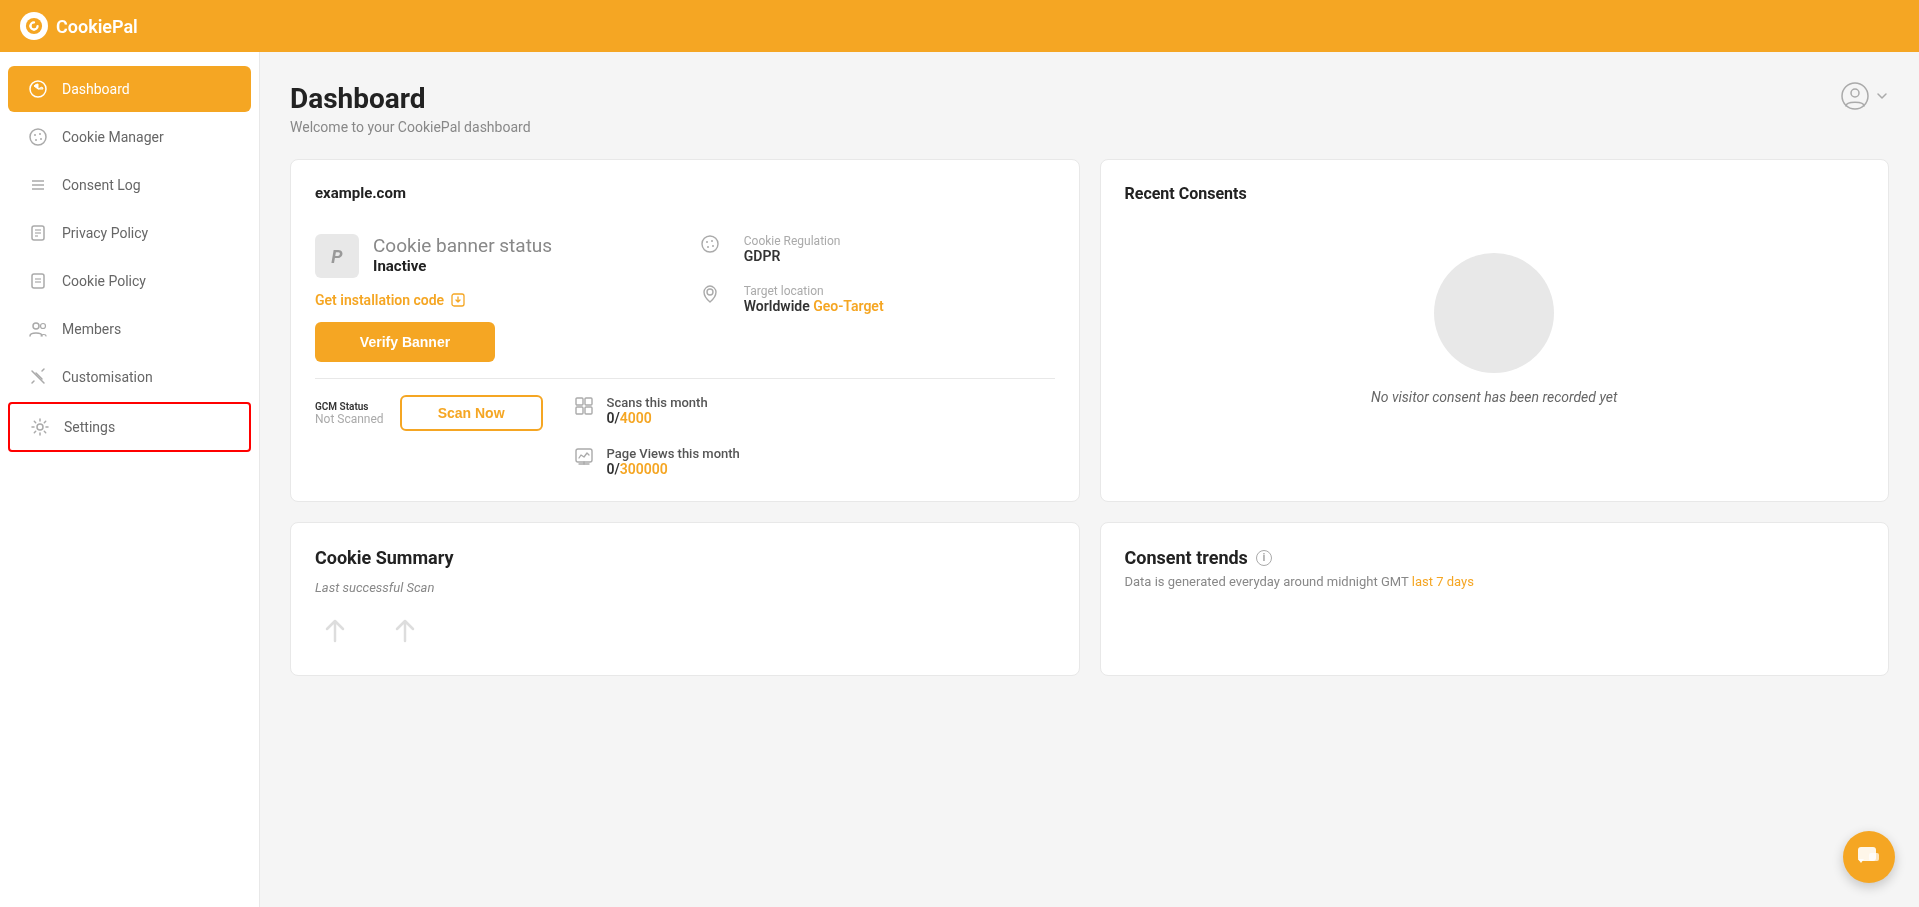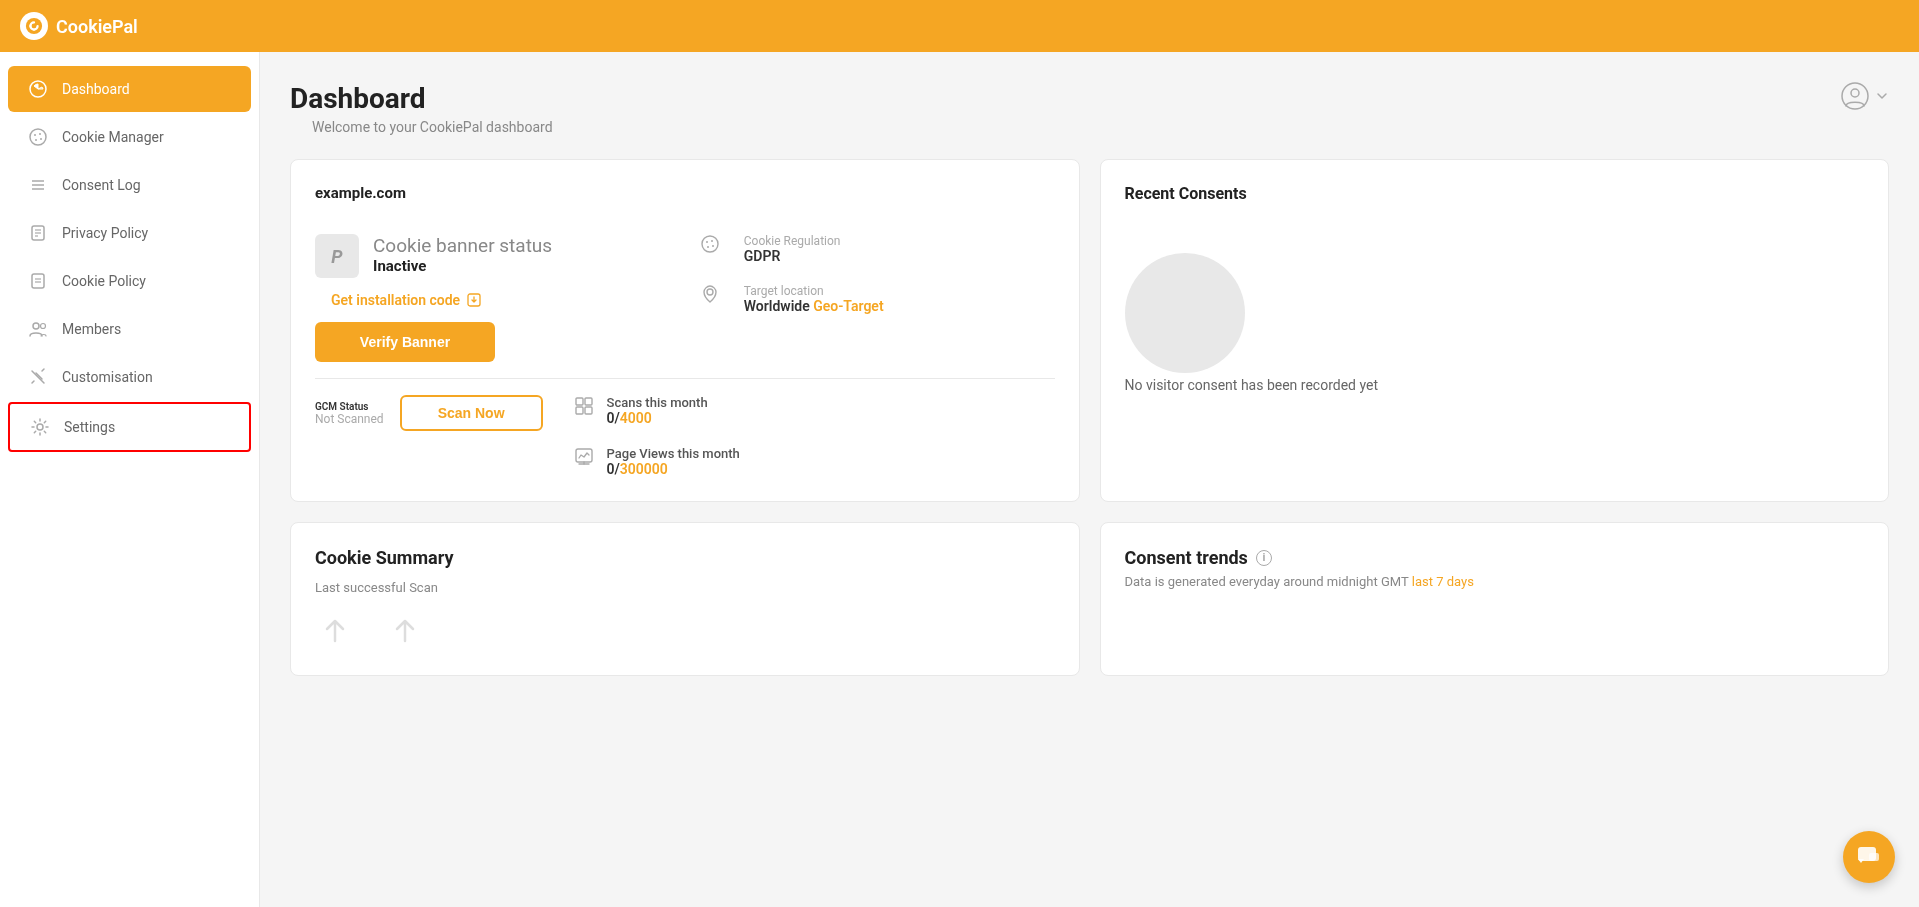--- a/index.html
+++ b/index.html
@@ -86,21 +86,20 @@
     }
     .page-title {
       font-size: 28px;
       font-weight: 700;
       color: #222;
     }
     .page-subtitle {
       font-size: 14px;
       color: #888;
       margin-top: 4px;
-      margin-left: 22px;
     }
     .user-menu {
       display: flex;
       align-items: center;
       gap: 6px;
       cursor: pointer;
       color: #555;
     }
 
     
@@ -177,21 +176,20 @@
     .get-installation-link {
       color: #f5a623;
       font-size: 14px;
       font-weight: 600;
       display: flex;
       align-items: center;
       gap: 6px;
       cursor: pointer;
       text-decoration: none;
       margin-bottom: 14px;
-      margin-left: 16px;
     }
 
     .verify-banner-btn {
       background: #f5a623;
       color: white;
       border: none;
       border-radius: 6px;
       padding: 12px 24px;
       font-size: 14px;
       font-weight: 600;
@@ -278,23 +276,25 @@
     
     .recent-consents-title {
       font-size: 16px;
       font-weight: 700;
       color: #222;
       margin-bottom: 20px;
     }
     .no-consent-area {
       display: flex;
       flex-direction: column;
+      align-items: center;
       justify-content: center;
       padding: 30px 0;
-      gap: 4px;
+      gap: 16px;
+      font-style: italic;
     }
     .circle-placeholder {
       width: 120px;
       height: 120px;
       border-radius: 50%;
       background: #e8e8e8;
     }
     .no-consent-text {
       font-size: 14px;
       color: #666;
@@ -349,20 +349,21 @@
       align-items: center;
       justify-content: center;
       cursor: pointer;
       box-shadow: 0 4px 12px rgba(0,0,0,0.2);
     }
 
     .last-scan-label {
       font-size: 13px;
       color: #888;
       margin-top: 12px;
+      font-style: italic;
     }
 
     
     .cookie-summary-icons {
       display: flex;
       gap: 30px;
       margin-top: 16px;
     }
     .cookie-icon-item {
       display: flex;

